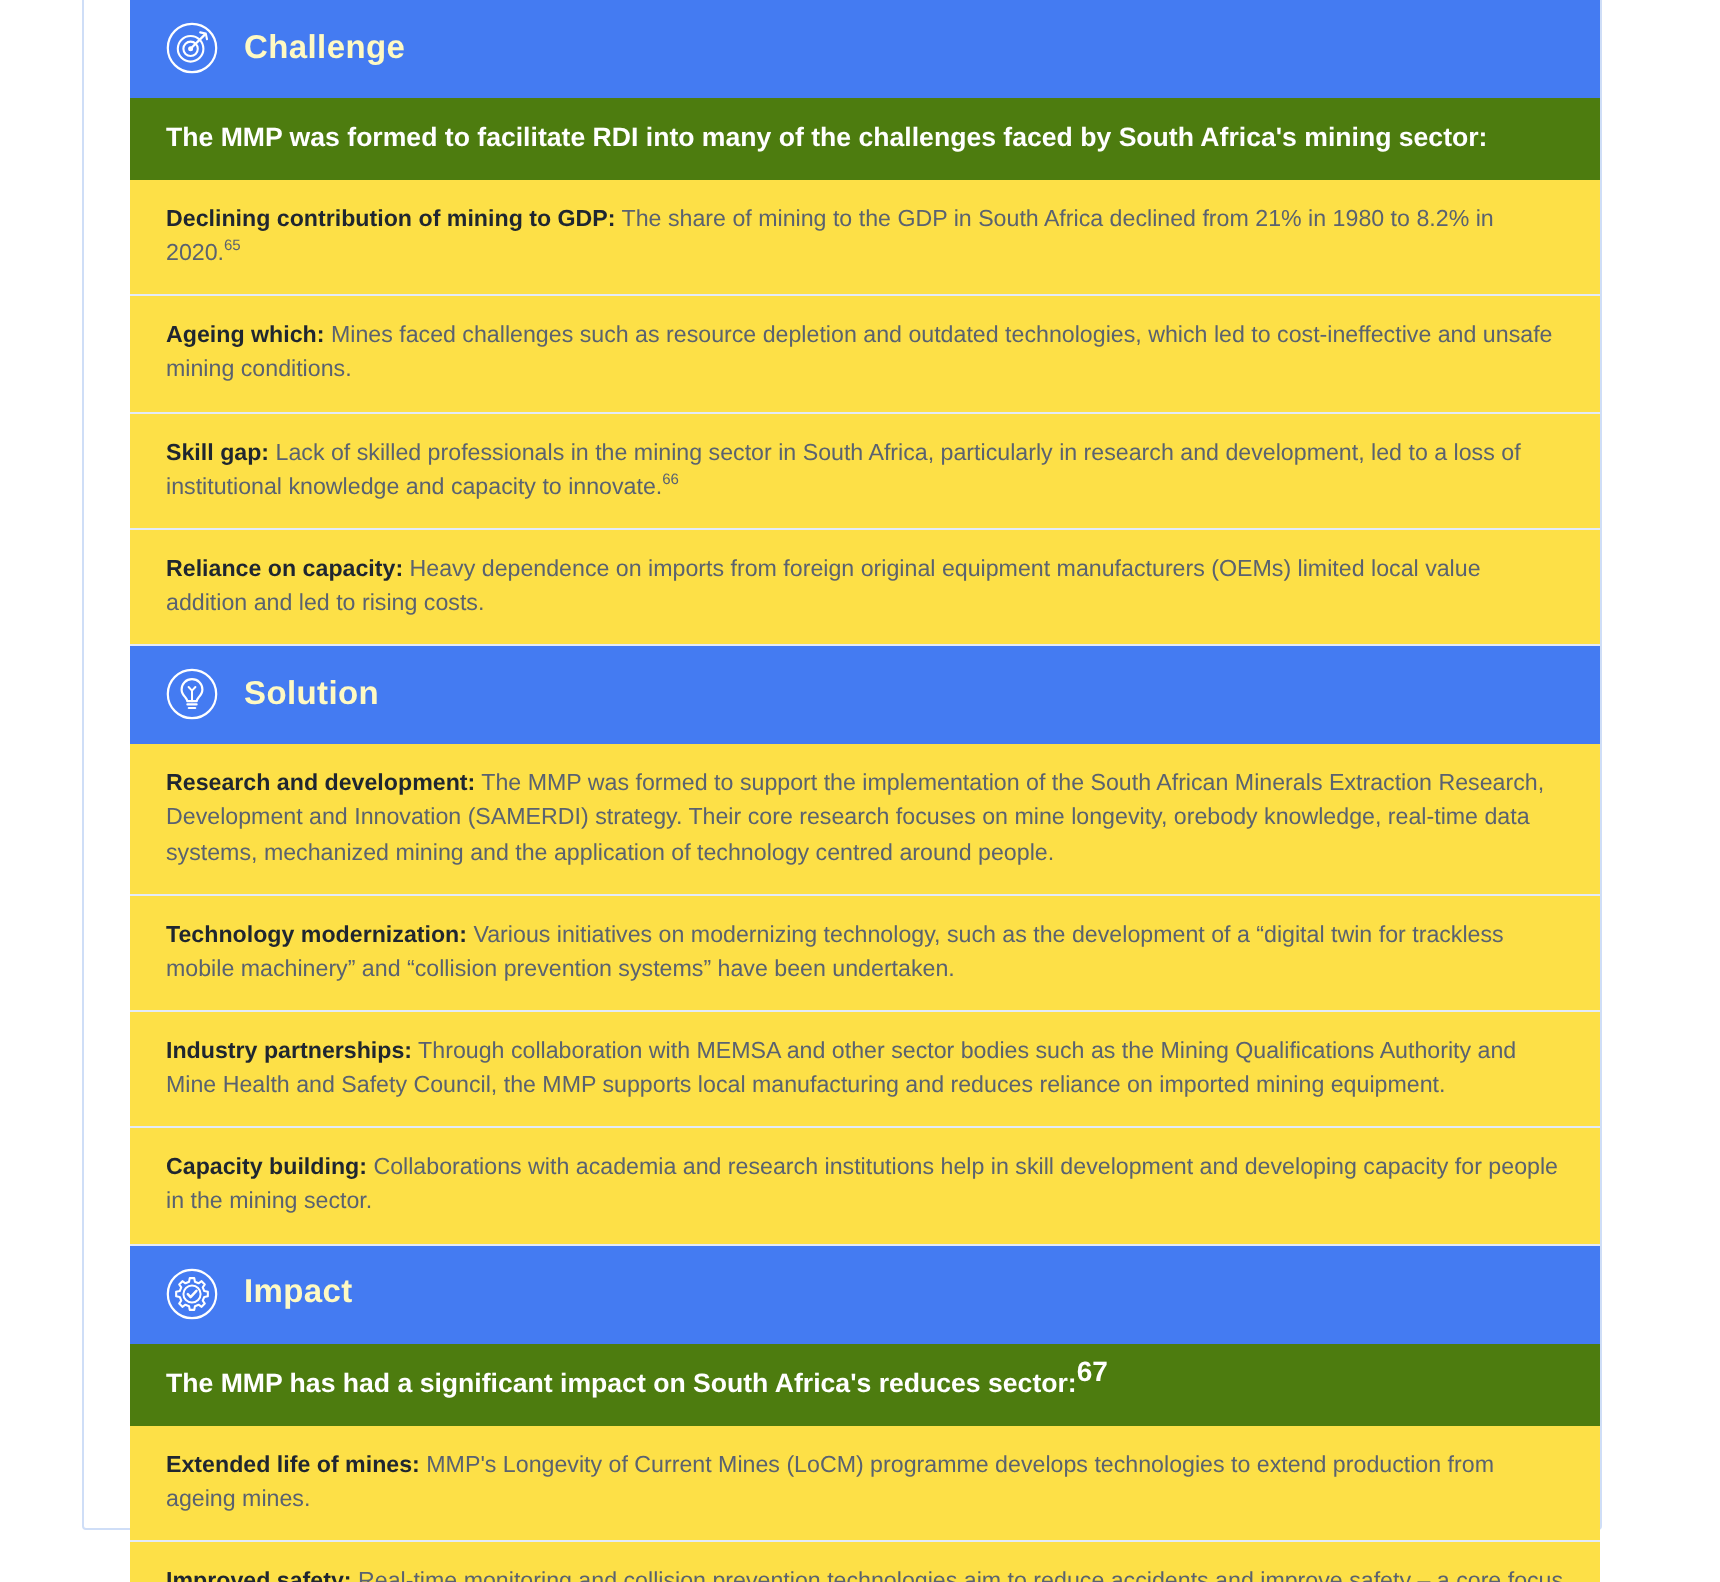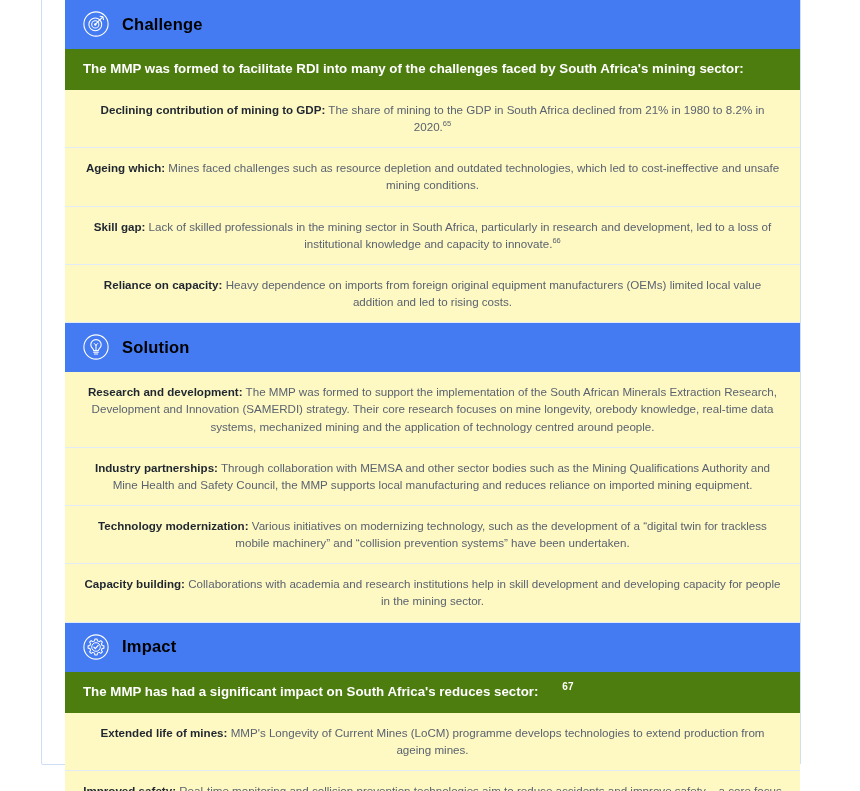--- a/index.html
+++ b/index.html
@@ -34,53 +34,51 @@
     padding: 11px 18px 12px 18px;
     gap: 13px;
   }
   .section-header .icon-wrap {
     width: 26px; height: 26px;
     flex: 0 0 26px;
     display: block;
   }
   .section-header .icon-wrap svg { display: block; }
   .section-title {
-    color: #000000;
+    color: #fef9c3;
     font-size: 16.5px;
     font-weight: bold;
     letter-spacing: 0.2px;
     line-height: 1;
   }
 
   
   .sub-band {
     background: #4d7c0f;
     color: #ffffff;
     font-size: 13.3px;
     font-weight: bold;
     padding: 12px 18px 13px 18px;
     line-height: 1.2;
   }
   .sub-band sup {
-    font-size: 10px;
+    font-size: 14px;
     font-weight: bold;
     vertical-align: super;
     line-height: 0;
-    margin-left: 24px;
   }
 
   
   .row {
-    background: #fef9c3;
+    background: #fde047;
     padding: 11px 18px 12px 18px;
     border-bottom: 1px solid #e3ebf8;
     font-size: 11.6px;
     line-height: 1.48;
     color: #5a6270;
-    text-align: center;
   }
   .row:last-child { border-bottom: none; }
   .row .lead {
     color: #1f2630;
     font-weight: bold;
   }
   .row sup {
     font-size: 7.5px;
     vertical-align: super;
     line-height: 0;
@@ -117,22 +115,22 @@
           <path d="M13 5.6 c-3.0 0 -5.2 2.3 -5.2 5.1 c0 1.9 1.0 3.0 1.9 4.0 c0.55 0.62 0.95 1.15 0.95 1.9 l4.7 0 c0 -0.75 0.40 -1.28 0.95 -1.9 c0.9 -1.0 1.9 -2.1 1.9 -4.0 c0 -2.8 -2.2 -5.1 -5.2 -5.1 z" fill="none" stroke="#ffffff" stroke-width="1.1" stroke-linejoin="round"></path>
           <line x1="10.7" y1="18.2" x2="15.3" y2="18.2" stroke="#ffffff" stroke-width="1.1" stroke-linecap="round"></line>
           <line x1="11.4" y1="20" x2="14.6" y2="20" stroke="#ffffff" stroke-width="1.1" stroke-linecap="round"></line>
           <line x1="13" y1="16.6" x2="13" y2="11.3" stroke="#ffffff" stroke-width="1" stroke-linecap="round"></line>
           <path d="M13 11.3 L11.3 9.5 M13 11.3 L14.7 9.5" fill="none" stroke="#ffffff" stroke-width="1" stroke-linecap="round"></path>
         </svg>
       </span>
       <span class="section-title">Solution</span>
     </div>
     <div class="row"><span class="lead">Research and development:</span><span> The MMP was formed to support the implementation of the South African Minerals Extraction Research, Development and Innovation (SAMERDI) strategy. Their core research focuses on mine longevity, orebody knowledge, real-time data systems, mechanized mining and the application of technology centred around people.</span></div>
+    <div class="row"><span class="lead">Technology modernization:</span><span> Various initiatives on modernizing technology, such as the development of a “digital twin for trackless mobile machinery” and “collision prevention systems” have been undertaken.</span></div>
     <div class="row"><span class="lead">Industry partnerships:</span><span> Through collaboration with MEMSA and other sector bodies such as the Mining Qualifications Authority and Mine Health and Safety Council, the MMP supports local manufacturing and reduces reliance on imported mining equipment.</span></div>
-    <div class="row"><span class="lead">Technology modernization:</span><span> Various initiatives on modernizing technology, such as the development of a “digital twin for trackless mobile machinery” and “collision prevention systems” have been undertaken.</span></div>
     <div class="row"><span class="lead">Capacity building:</span><span> Collaborations with academia and research institutions help in skill development and developing capacity for people in the mining sector.</span></div>
     <div class="section-header">
       <span class="icon-wrap">
         <svg viewBox="0 0 26 26" width="26" height="26">
           <circle cx="13" cy="13" r="12.1" fill="none" stroke="#ffffff" stroke-width="1.1"></circle>
           <path d="M20.92 11.87 L20.92 14.13 L19.13 14.47 L18.37 16.29 L19.40 17.80 L19.40 17.80 L17.80 19.40 L16.29 18.37 L14.47 19.13 L14.13 20.92 L14.13 20.92 L11.87 20.92 L11.53 19.13 L9.71 18.37 L8.20 19.40 L8.20 19.40 L6.60 17.80 L7.63 16.29 L6.87 14.47 L5.08 14.13 L5.08 14.13 L5.08 11.87 L6.87 11.53 L7.63 9.71 L6.60 8.20 L6.60 8.20 L8.20 6.60 L9.71 7.63 L11.53 6.87 L11.87 5.08 L11.87 5.08 L14.13 5.08 L14.47 6.87 L16.29 7.63 L17.80 6.60 L17.80 6.60 L19.40 8.20 L18.37 9.71 L19.13 11.53 L20.92 11.87 Z" fill="none" stroke="#ffffff" stroke-width="1.05" stroke-linejoin="round"></path>
           <circle cx="13" cy="13" r="4.3" fill="none" stroke="#ffffff" stroke-width="1"></circle>
           <path d="M10.9 13.1 L12.3 14.6 L15.2 11.4" fill="none" stroke="#ffffff" stroke-width="1.25" stroke-linecap="round" stroke-linejoin="round"></path>
         </svg>
       </span>

